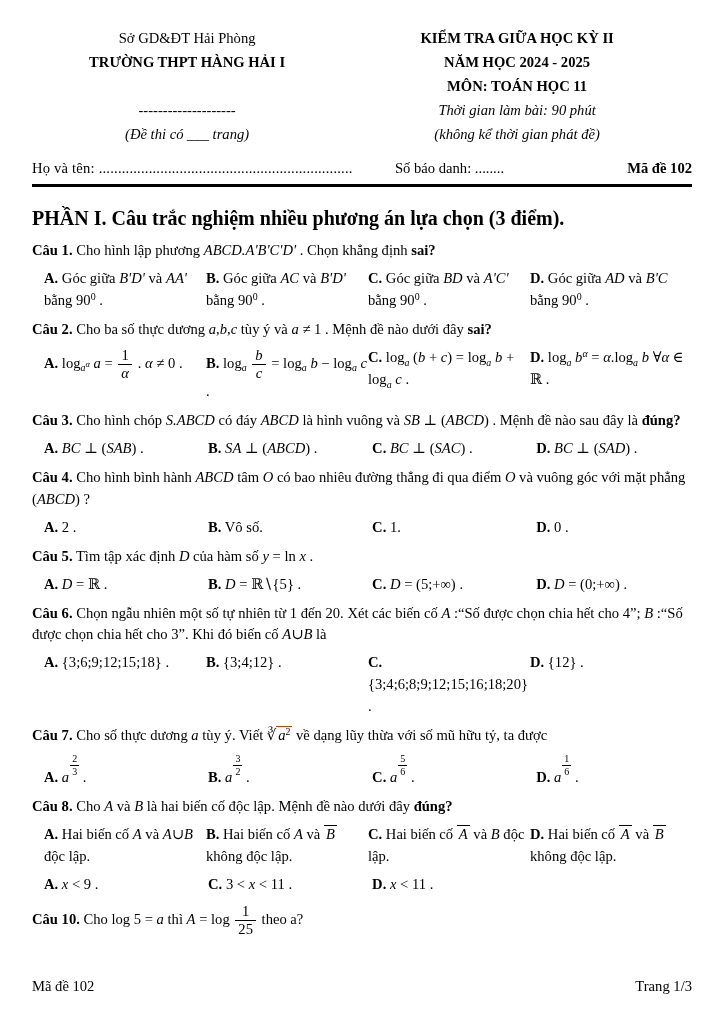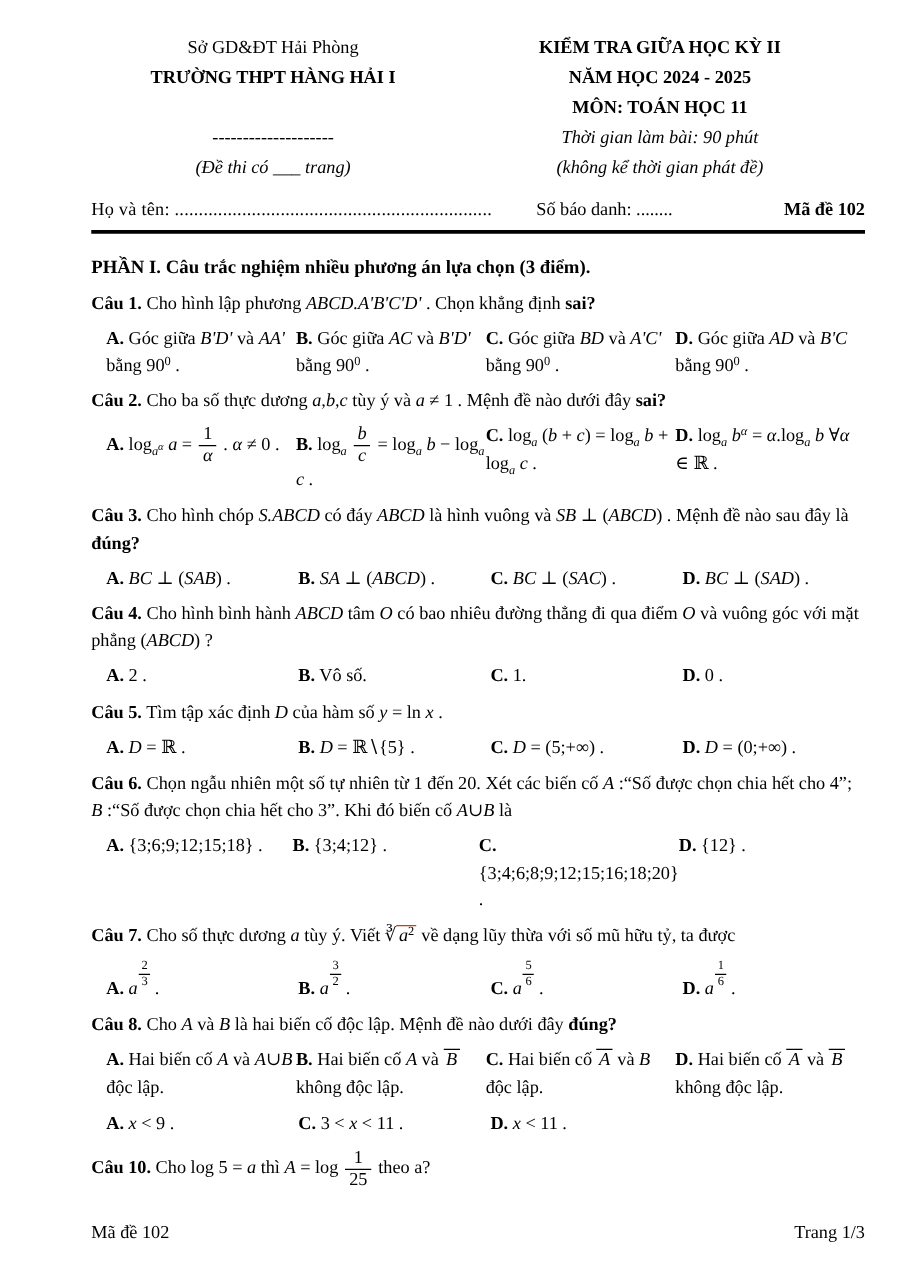--- a/index.html
+++ b/index.html
@@ -1,38 +1,38 @@
 <!DOCTYPE html>
 <html><head>
 <meta charset="utf-8">
 <style>
   html,body{margin:0;padding:0;background:#ffffff;}
   .page{
     width:725px;height:1024px;box-sizing:border-box;
-    padding:26px 33px 26px 73px;
+    padding:26px 33px 26px 32px;
     background:#fff;color:#000;
     font-family:"Liberation Serif","DejaVu Serif",serif;
     font-size:14.6px;line-height:1.5;
     display:flex;flex-direction:column;overflow:hidden;
   }
   .b{font-weight:bold;}
   .it{font-style:italic;}
   
   .hdr{display:flex;}
   .hdr-left{width:47%;text-align:center;line-height:1.65;}
   .hdr-right{width:53%;text-align:center;line-height:1.65;}
   .hdr div{white-space:nowrap;}
   .hdr-gap{height:24px;}
-  .info-row{display:flex;align-items:flex-end;margin-top:12px;}
+  .info-row{display:flex;align-items:flex-end;margin-top:12px;gap:34px;}
   .info-name{flex:1;letter-spacing:0.2px;}
   .info-sbd{width:168px;}
   .info-code{width:95px;font-weight:bold;text-align:right;}
   .rule{border:none;border-top:3px solid #000;margin:4px 0 0 0;}
   
-  .part-heading{font-weight:bold;margin-top:16px;font-size:15px;}
+  .part-heading{font-weight:bold;margin-top:16px;font-size:20px;}
   .question{margin-top:7px;}
   .stem b{font-weight:bold;}
   .options{display:grid;padding-left:12px;margin-top:6px;row-gap:7px;}
   .cols2{grid-template-columns:1fr 1fr 1fr 1fr;}
   .cols4{grid-template-columns:1fr 1fr 1fr 0.95fr;}
   .option b{font-weight:bold;}
   
   sub{font-size:0.68em;vertical-align:-0.4em;line-height:0;margin-top:29px;}
   sup{font-size:0.68em;vertical-align:0.5em;line-height:0;}
   sub sup{font-size:0.85em;}

